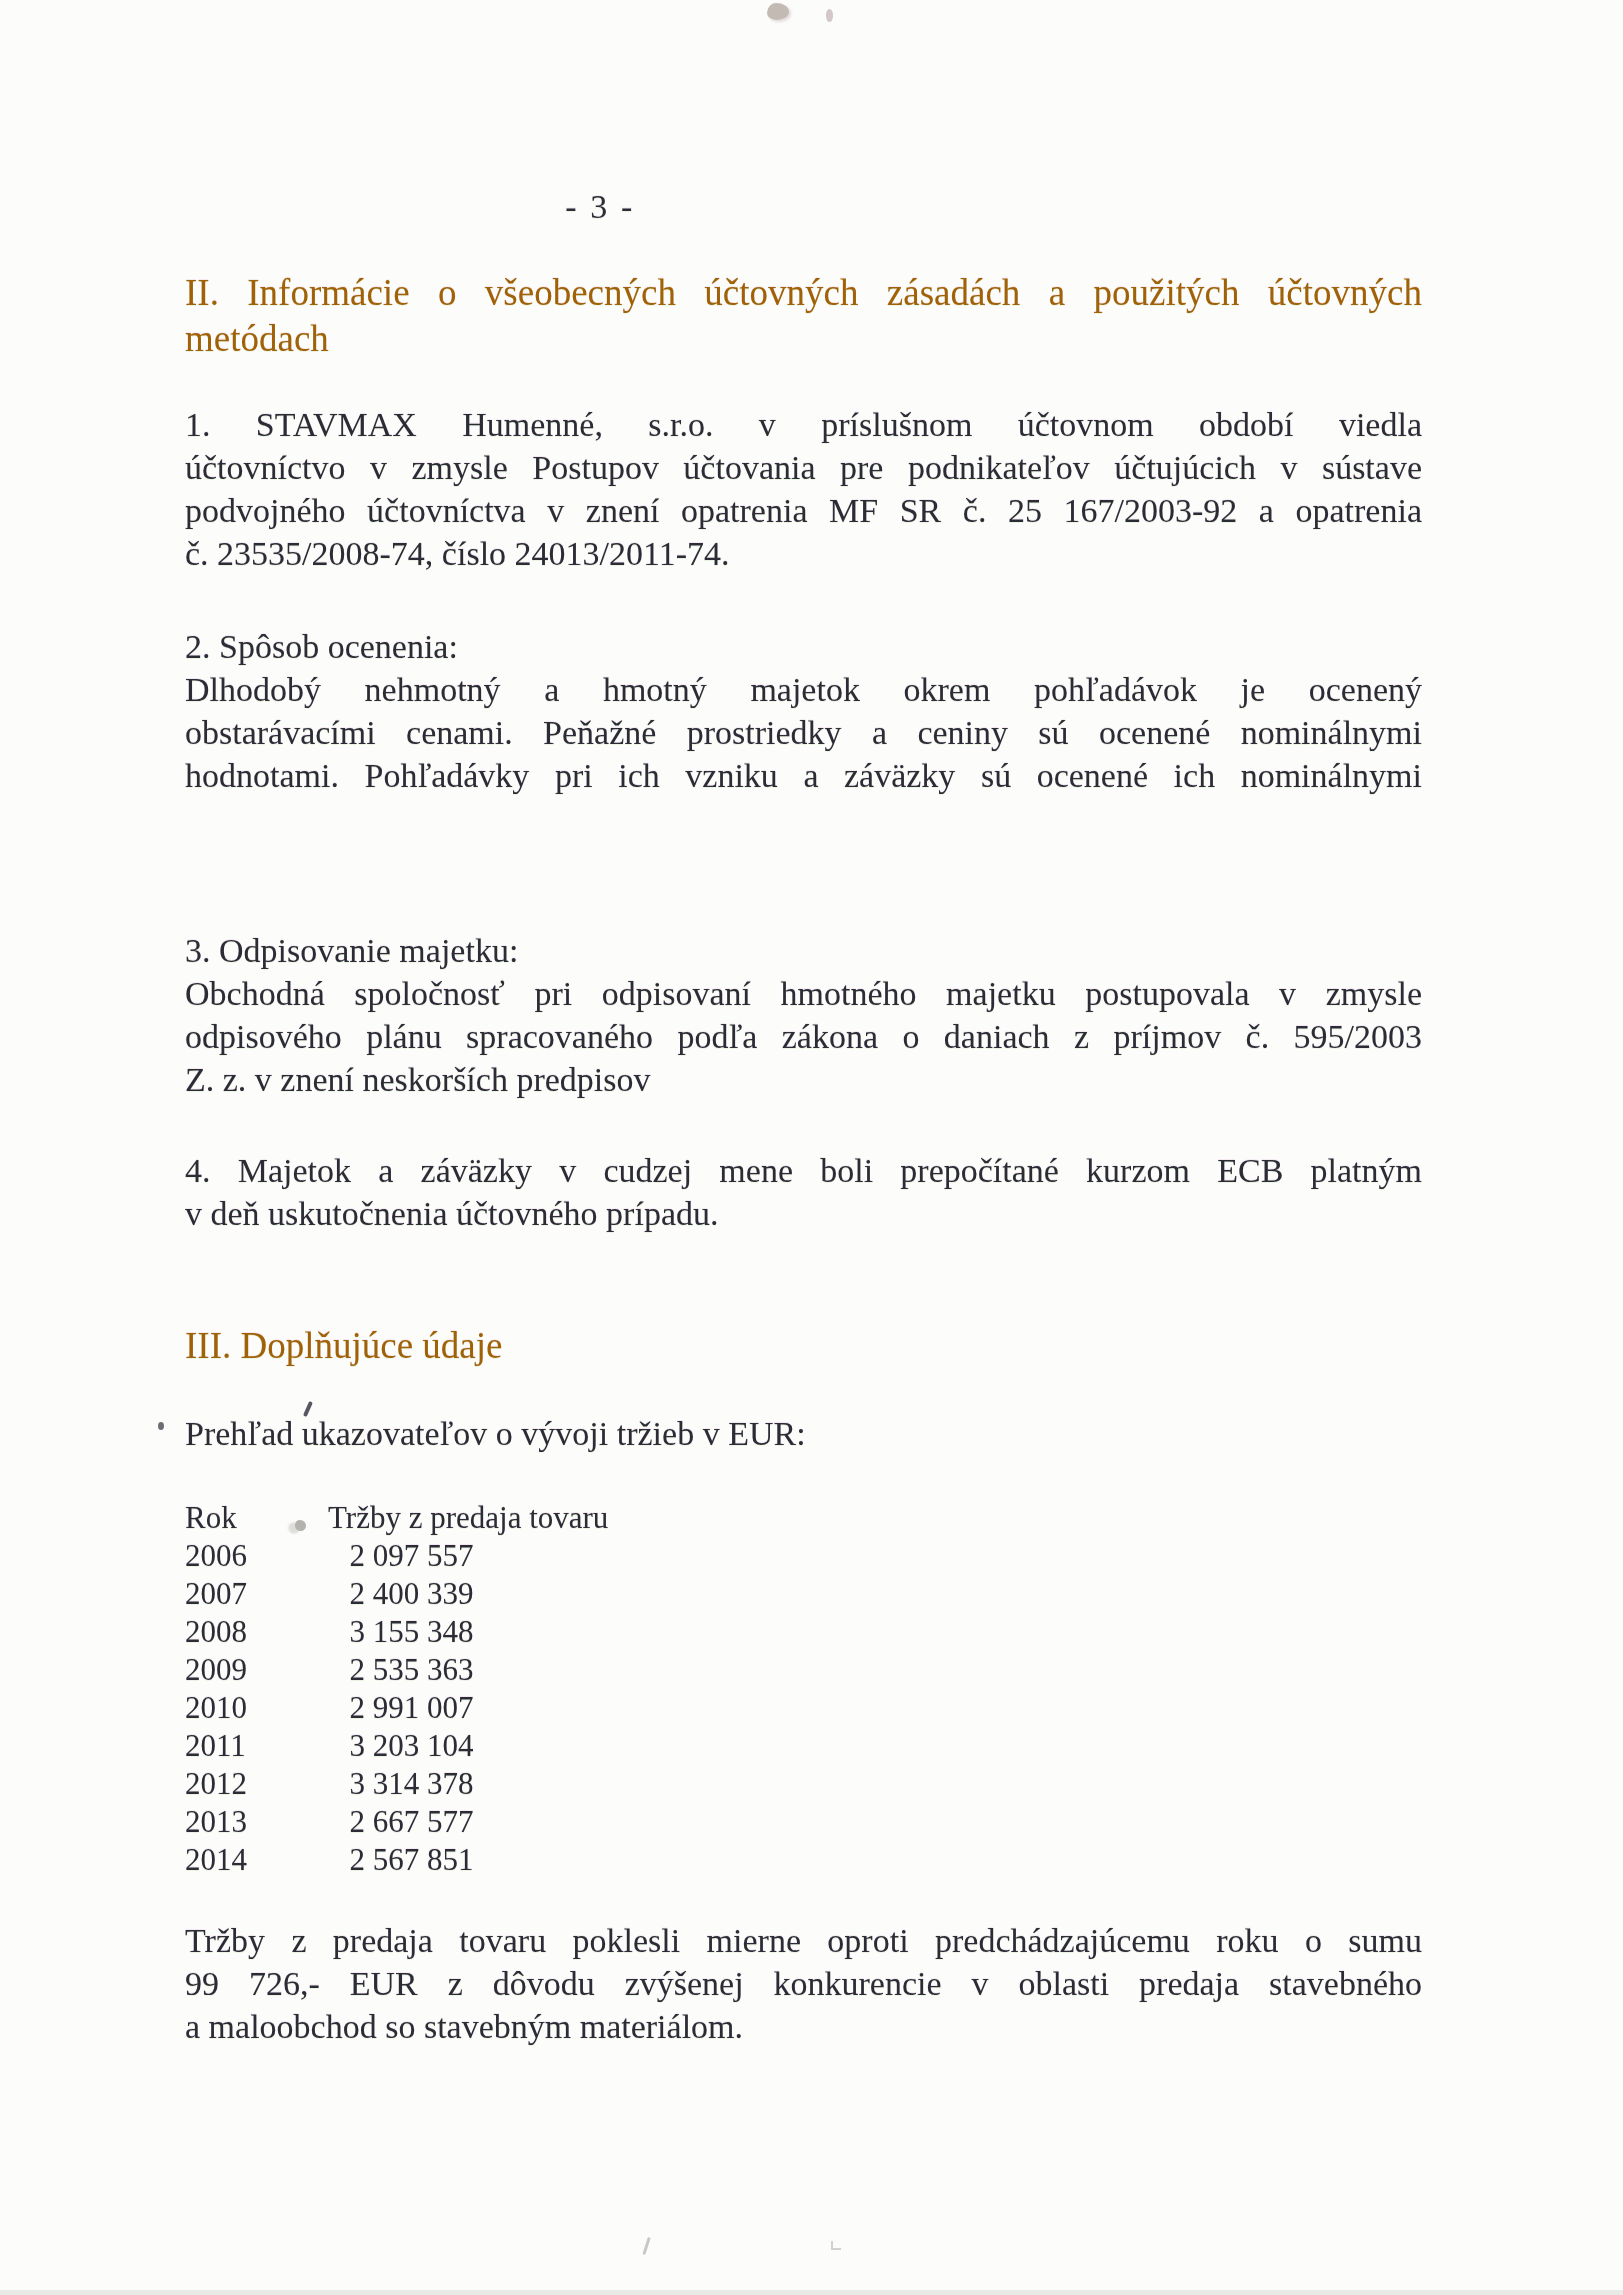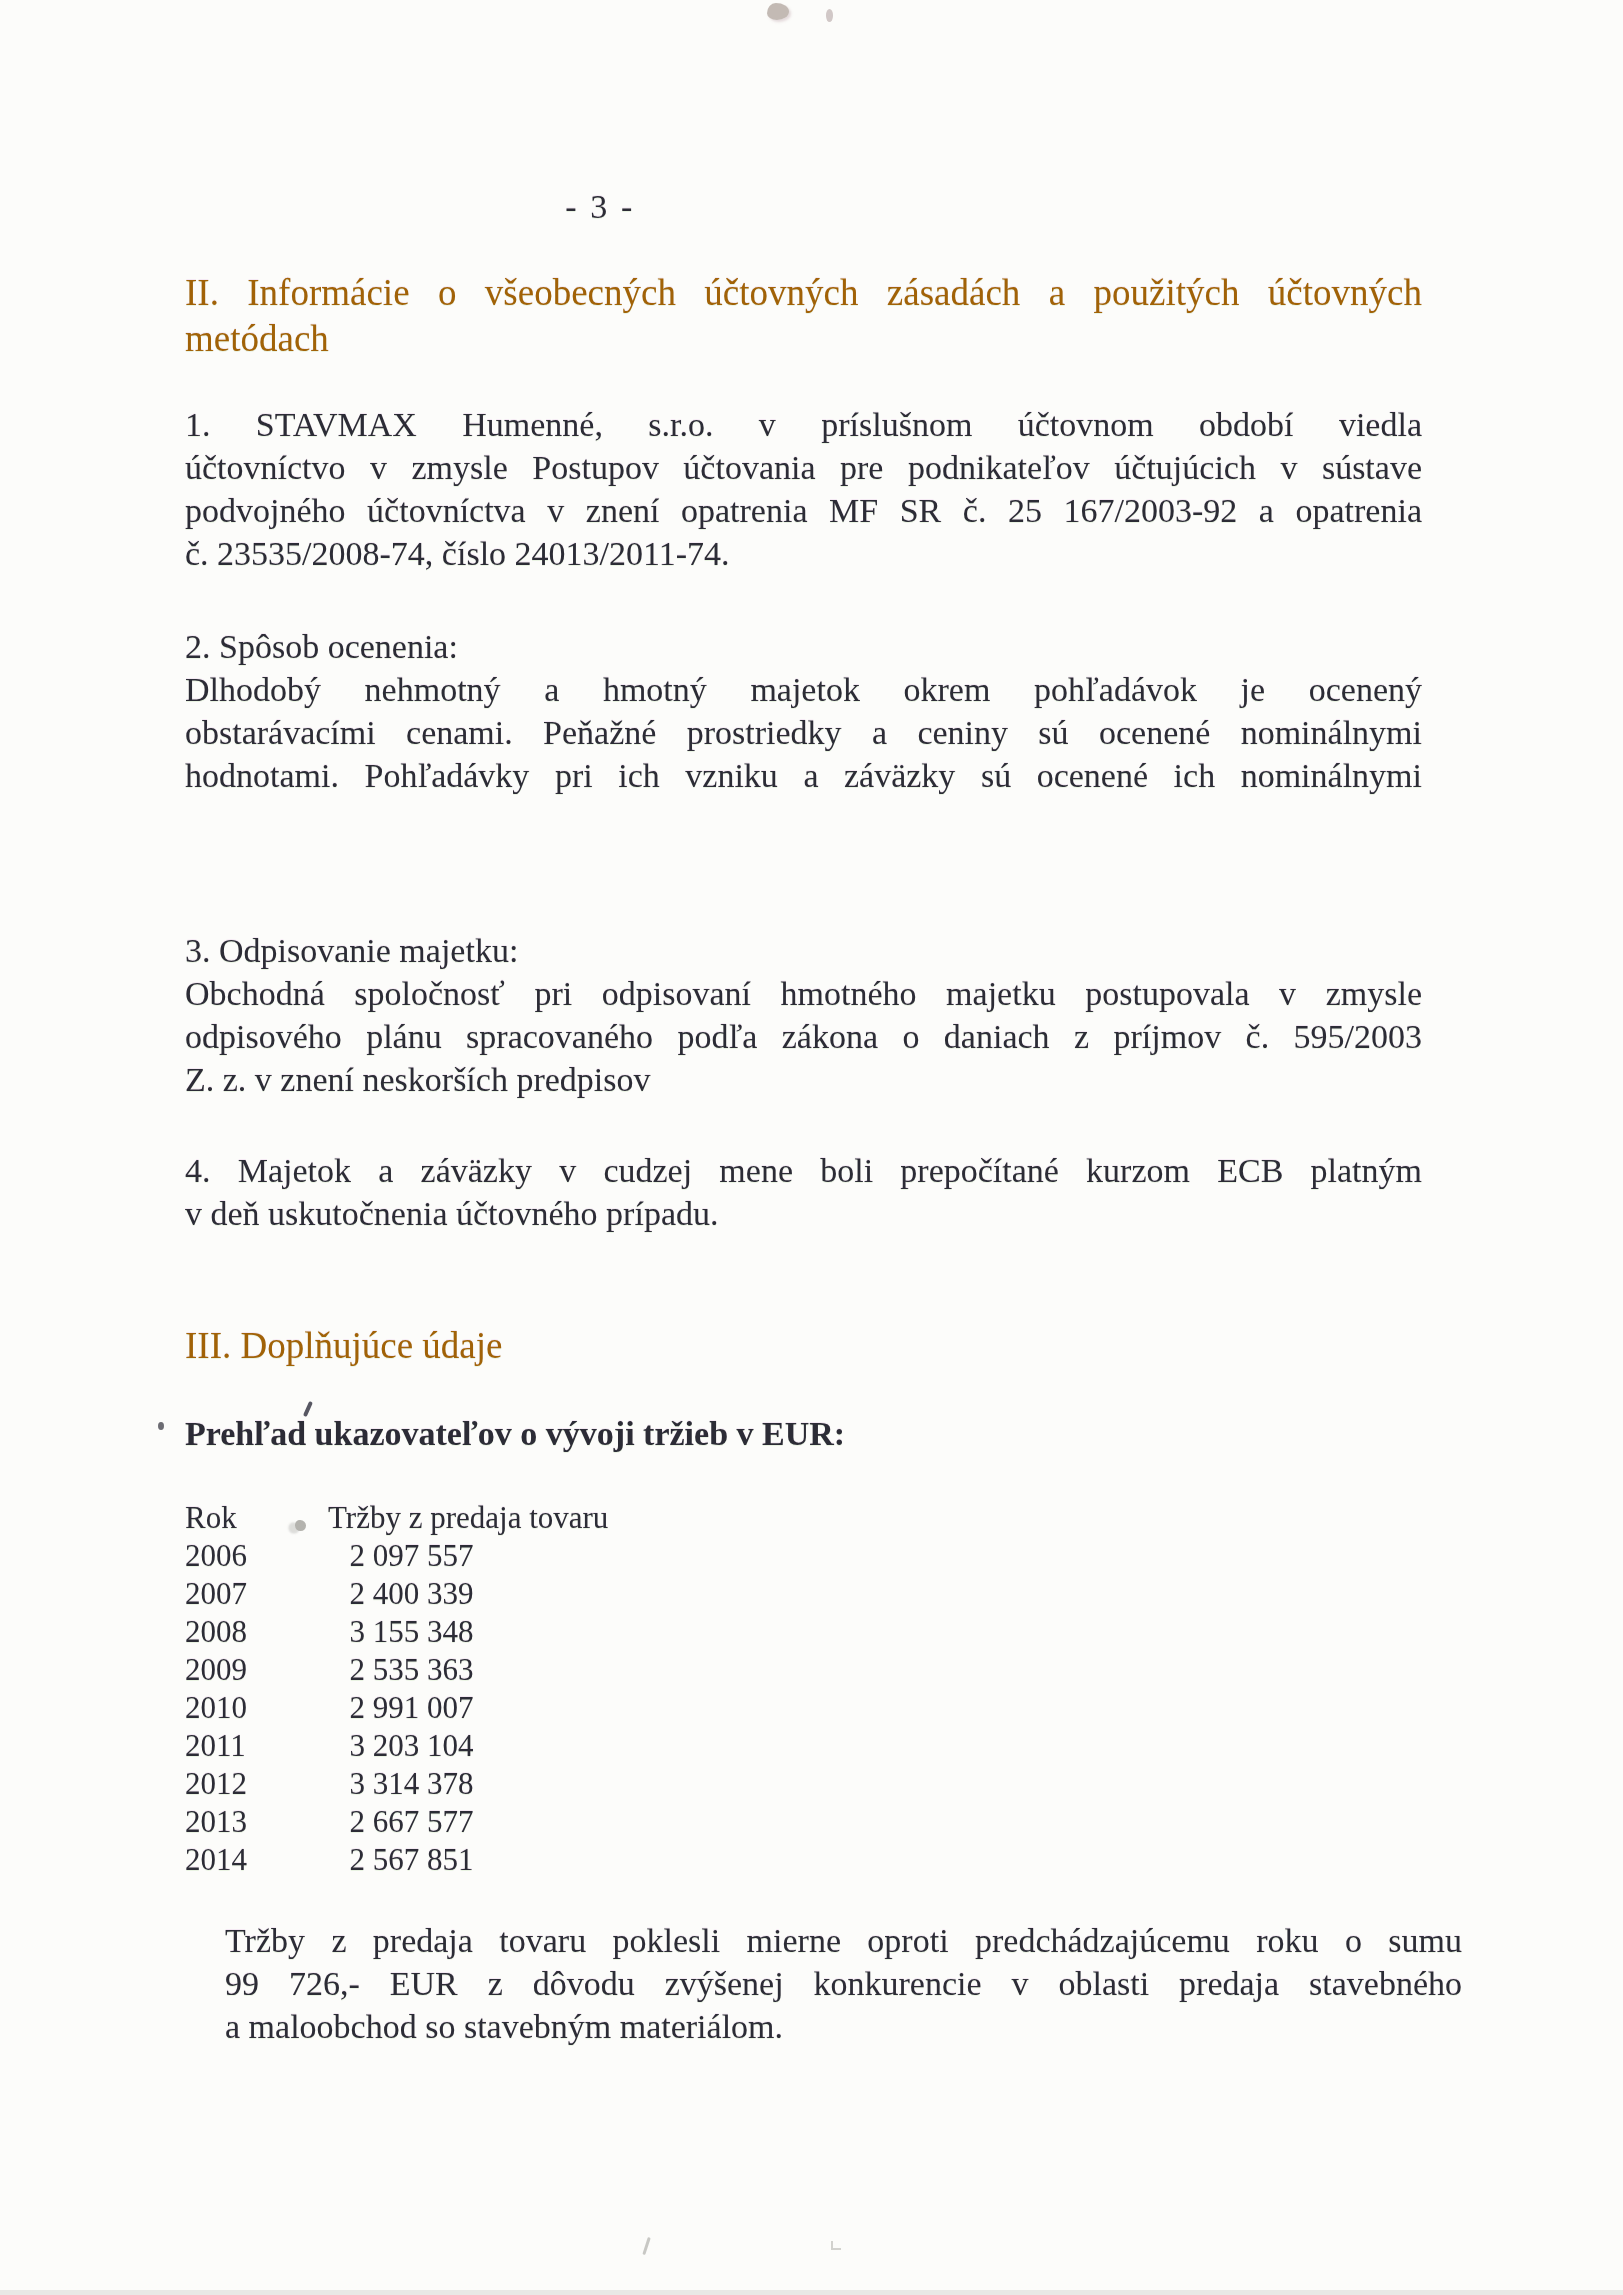--- a/index.html
+++ b/index.html
@@ -42,31 +42,31 @@
     line-height: 43px;
   }
   .jline { text-align: justify; text-align-last: justify; }
   .jline-last, .lline { text-align: center; text-align-last: left; }
   .h2-block { top: 270px; }
   .para1 { top: 403px; }
   .para2 { top: 625px; }
   .para3 { top: 929px; }
   .para4 { top: 1149px; }
   .h3-block { top: 1323px; }
-  .prehlad { top: 1412px; font-weight: bold; }
+  .prehlad { top: 1412px; }
   .table-block {
     top: 1499px;
     font-size: 31px;
     line-height: 38px;
   }
   .trow { display: flex; }
   .cell-year { display: inline-block; width: 143px; flex: 0 0 143px; }
   .cell-val  { display: inline-block; padding-left: 21.6px; }
   .thead .cell-val { padding-left: 0; }
-  .closing { top: 1919px; margin-left: 40px; }
+  .closing { top: 1919px; }
 
   
   .artifact { position: absolute; pointer-events: none; }
   .smudge-top-1 {
     left: 767px; top: 2.6px; width: 22px; height: 17px;
     background: rgba(148,132,122,0.55);
     border-radius: 40% 60% 55% 45% / 60% 50% 50% 40%;
     box-shadow: 2px 2px 2.6px rgba(160,120,130,0.25);
   }
   .smudge-top-2 {

